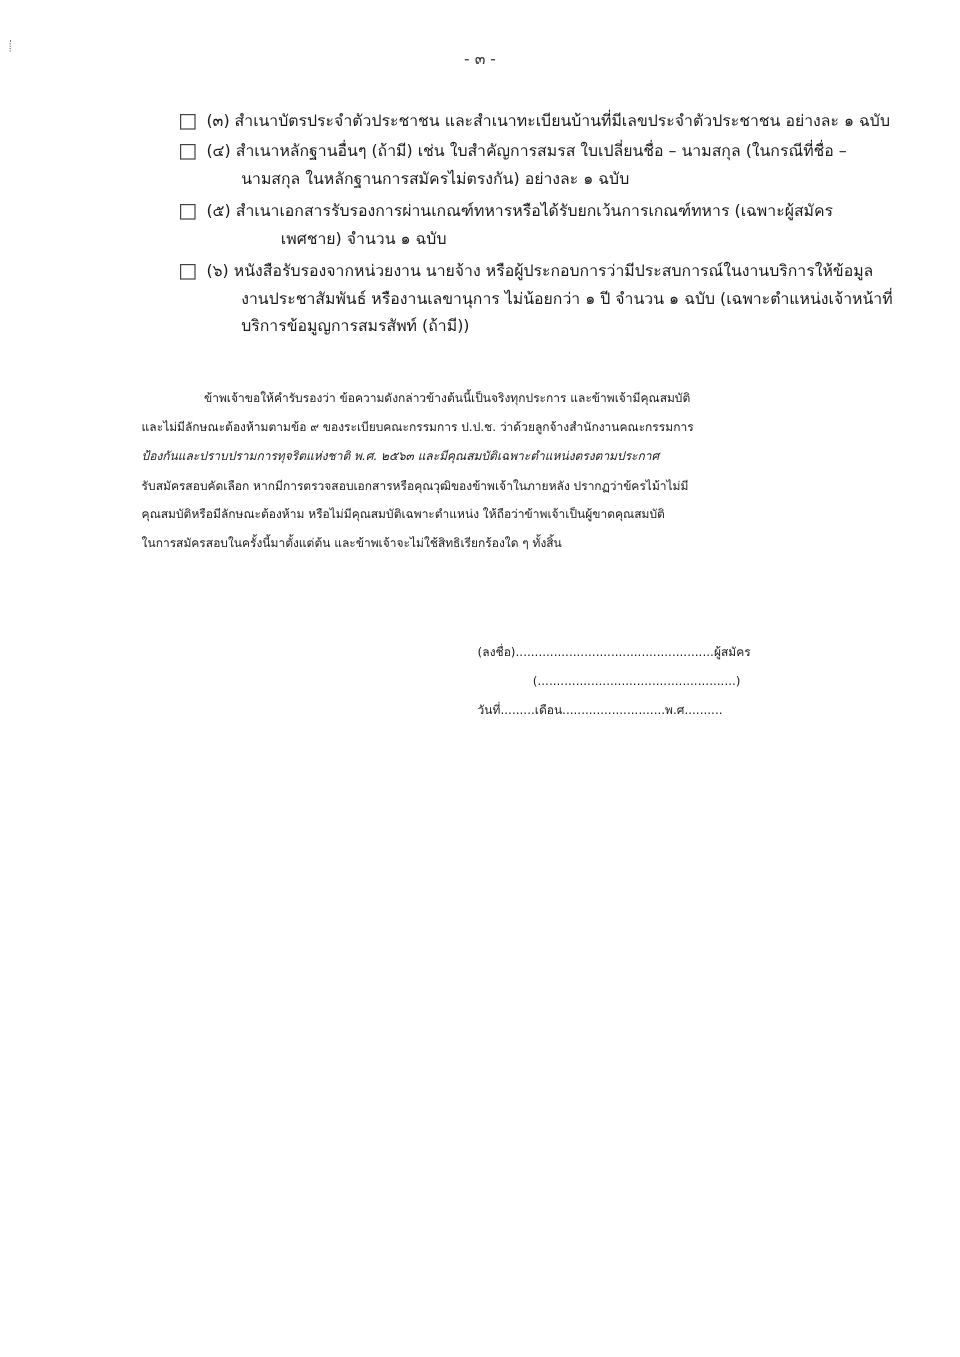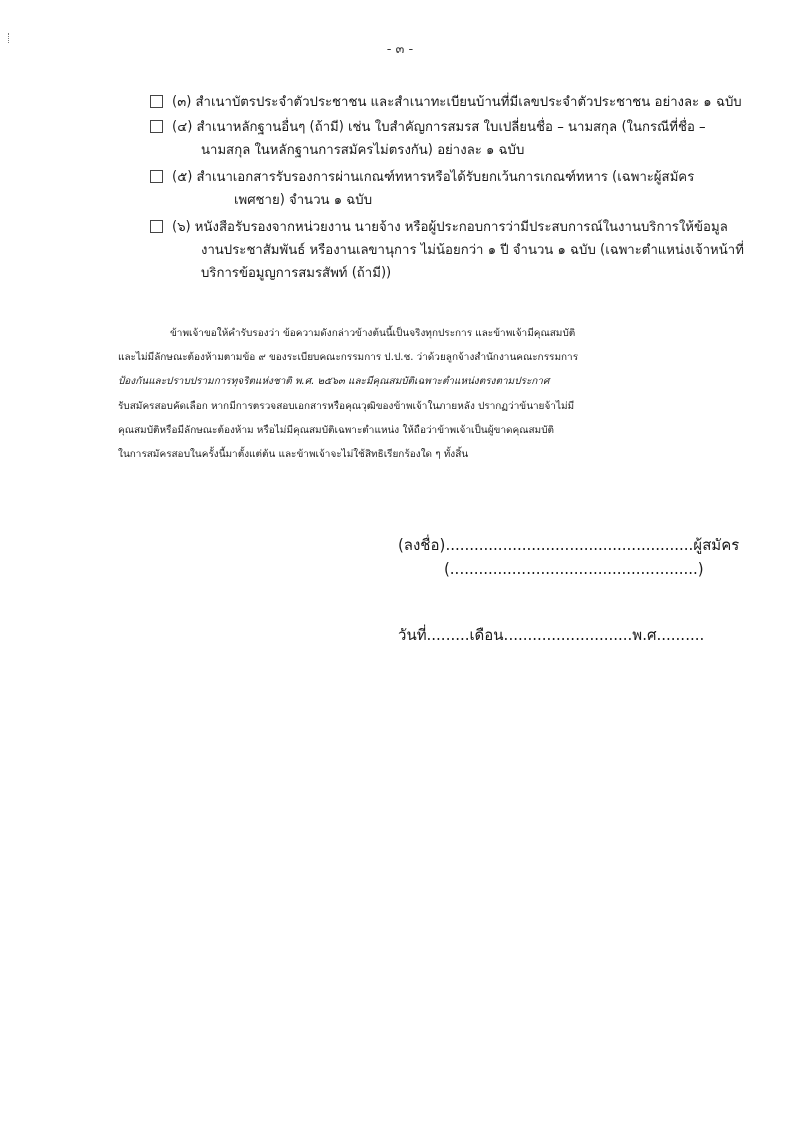--- a/index.html
+++ b/index.html
@@ -54,21 +54,21 @@
       white-space: nowrap;
     }
     .para-line {
       position: absolute;
       font-size: 10px;
       line-height: 20px;
       white-space: nowrap;
     }
     .sig-line {
       position: absolute;
-      font-size: 15px;
+      font-size: 10px;
       line-height: 20px;
       white-space: nowrap;
     }
   </style>
 </head>
 <body>
 
 <div class="margin-mark"></div>
 
 <div class="page-number">- ๓ -</div>
@@ -94,22 +94,22 @@
   <span class="checkbox"></span>
   <span class="item-line" style="left:22px;top:0;">(๖) หนังสือรับรองจากหน่วยงาน นายจ้าง หรือผู้ประกอบการว่ามีประสบการณ์ในงานบริการให้ข้อมูล</span>
   <span class="item-line" style="left:51px;top:23px;text-align:right;">งานประชาสัมพันธ์ หรืองานเลขานุการ ไม่น้อยกว่า ๑ ปี จำนวน ๑ ฉบับ (เฉพาะตำแหน่งเจ้าหน้าที่</span>
   <span class="item-line" style="left:51px;top:46px;">บริการข้อมูญการสมรสัพท์ (ถ้ามี))</span>
 </div>
 
 <div>
   <span class="para-line" style="left:170px;top:323px;">ข้าพเจ้าขอให้คำรับรองว่า ข้อความดังกล่าวข้างต้นนี้เป็นจริงทุกประการ และข้าพเจ้ามีคุณสมบัติ</span>
   <span class="para-line" style="left:118px;top:347px;">และไม่มีลักษณะต้องห้ามตามข้อ ๙ ของระเบียบคณะกรรมการ ป.ป.ช. ว่าด้วยลูกจ้างสำนักงานคณะกรรมการ</span>
   <span class="para-line" style="left:118px;top:371px;font-style:italic;">ป้องกันและปราบปรามการทุจริตแห่งชาติ พ.ศ. ๒๕๖๓ และมีคุณสมบัติเฉพาะตำแหน่งตรงตามประกาศ</span>
-  <span class="para-line" style="left:118px;top:396px;">รับสมัครสอบคัดเลือก หากมีการตรวจสอบเอกสารหรือคุณวุฒิของข้าพเจ้าในภายหลัง ปรากฏว่าข้นายจ้าไม่มี</span>
+  <span class="para-line" style="left:118px;top:396px;">รับสมัครสอบคัดเลือก หากมีการตรวจสอบเอกสารหรือคุณวุฒิของข้าพเจ้าในภายหลัง ปรากฏว่าข้ครไม้าไม่มี</span>
   <span class="para-line" style="left:118px;top:420px;text-align:right;">คุณสมบัติหรือมีลักษณะต้องห้าม หรือไม่มีคุณสมบัติเฉพาะตำแหน่ง ให้ถือว่าข้าพเจ้าเป็นผู้ขาดคุณสมบัติ</span>
   <span class="para-line" style="left:118px;top:444px;">ในการสมัครสอบในครั้งนี้มาตั้งแต่ต้น และข้าพเจ้าจะไม่ใช้สิทธิเรียกร้องใด ๆ ทั้งสิ้น</span>
 </div>
 
 <div>
   <span class="sig-line" style="left:398px;top:535px;">(ลงชื่อ)....................................................ผู้สมัคร</span>
   <span class="sig-line" style="left:444px;top:559px;">(....................................................)</span>
-  <span class="sig-line" style="left:398px;top:583px;margin-top:42px;">วันที่.........เดือน...........................พ.ศ..........</span>
+  <span class="sig-line" style="left:398px;top:583px;">วันที่.........เดือน...........................พ.ศ..........</span>
 </div>
 
 </body></html>

